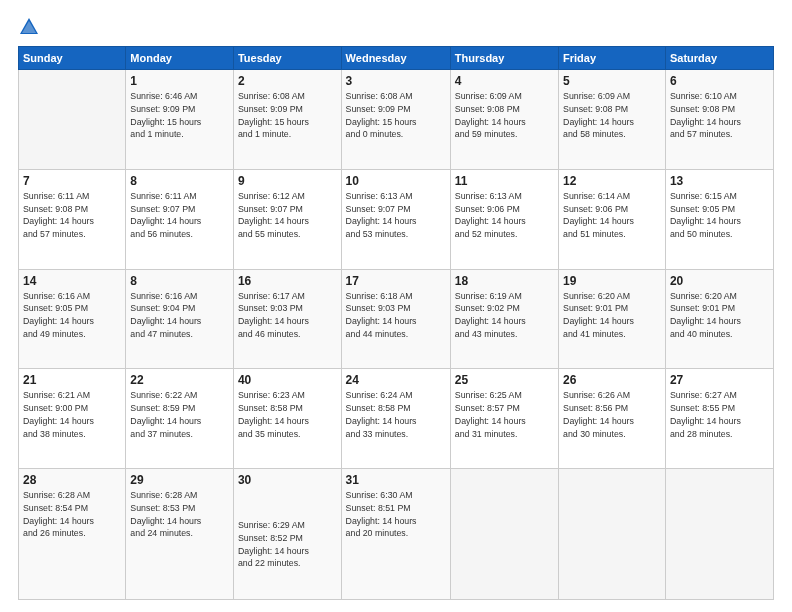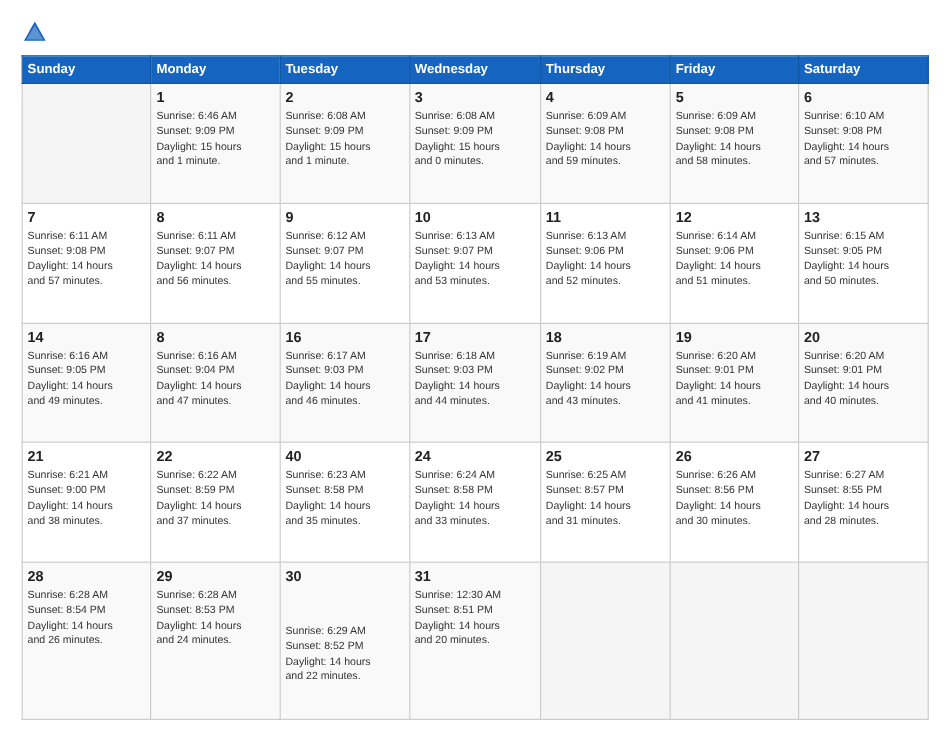--- a/index.html
+++ b/index.html
@@ -353,21 +353,21 @@
           </td>
           <td>
             <span class="day-num">30</span>
             <div class="day-info" style="white-space: pre-line; margin-top: 32px;">Sunrise: 6:29 AM
 Sunset: 8:52 PM
 Daylight: 14 hours
 and 22 minutes.</div>
           </td>
           <td>
             <span class="day-num">31</span>
-            <div class="day-info" style="white-space: pre-line;">Sunrise: 12:30 AM
+            <div class="day-info" style="white-space: pre-line;">Sunrise: 6:30 AM
 Sunset: 8:51 PM
 Daylight: 14 hours
 and 20 minutes.</div>
           </td>
           <td class="empty"></td>
           <td class="empty"></td>
           <td class="empty"></td>
         </tr>
       </tbody>
   </table>

